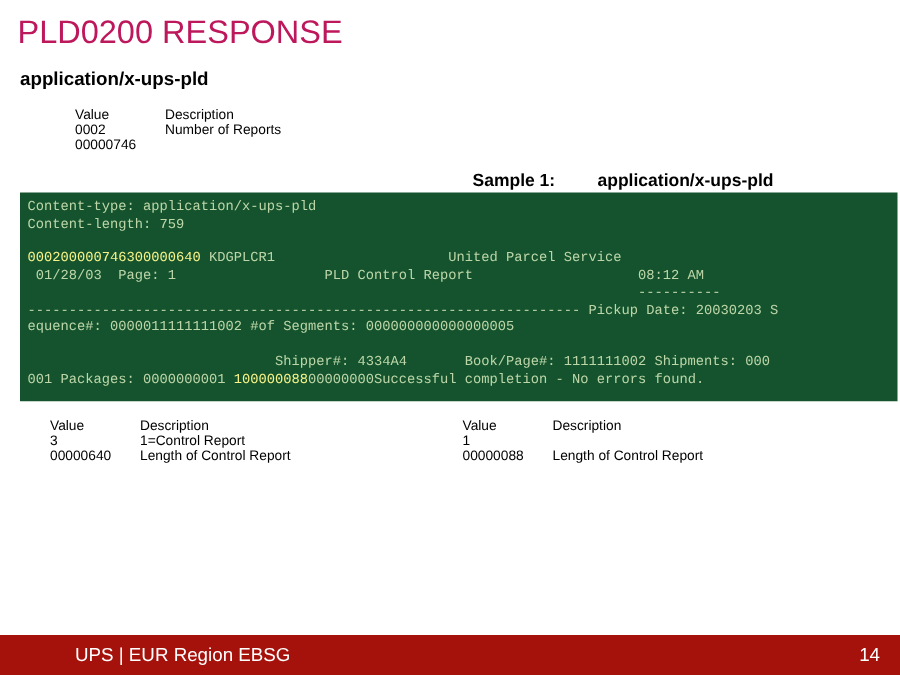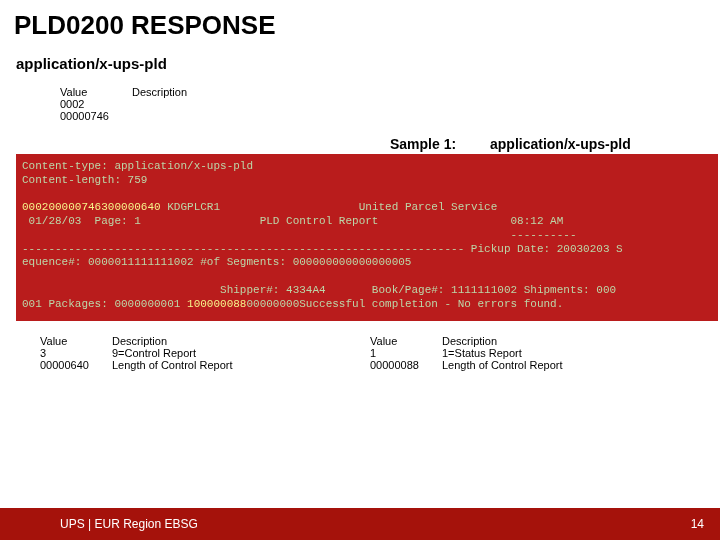--- a/index.html
+++ b/index.html
@@ -5,52 +5,52 @@
   html,body{margin:0;padding:0}
   body{
     width:720px;height:540px;
     background:#fff;
     font-family:Arial,Helvetica,sans-serif;
     position:relative;
     overflow:hidden;
   }
   .title{
     font-size:26px;
-    font-weight:bold;
-    color:#000000;
+    font-weight:normal;
+    color:#be185d;
     margin:10px 0 0 14px;
   }
   .subtitle{
     font-size:15px;
     font-weight:bold;
     color:#000;
     margin:14px 0 0 16px;
   }
   .tbl{
     margin:14px 0 0 60px;
     font-size:11px;
     color:#000;
   }
   .tbl-row{display:flex}
   .tbl-c1{width:72px}
   .tbl-c2{width:150px}
   .tbl-hdr{}
   .sample-row{
     display:flex;
-    margin:14px 0 0 12px;
+    margin:14px 0 0 0;
     font-size:14px;
     font-weight:bold;
     color:#000;
     padding-left:378px;
   }
   .sample-lbl{width:100px}
   .code{
     margin:2px 0 0 16px;
     width:702px;
-    background:#b91c1c;
+    background:#14532d;
     color:#bdd6a8;
     font-family:"Courier New",monospace;
     font-size:11px;
     line-height:1.25;
     padding:6px 4px 10px 6px;
     box-sizing:border-box;
     white-space:pre;
     overflow:hidden;
   }
   .hi{color:#f7f38a}
@@ -61,41 +61,42 @@
     color:#000;
   }
   .bt-left{width:330px}
   .bt-right{width:330px}
   .footer{
     position:absolute;
     left:0;right:0;bottom:0;
     height:32px;
     background:#a5120b;
     color:#fff;
-    font-size:12px;
+    font-size:15px;
     display:flex;
     align-items:center;
     justify-content:space-between;
     padding:0 16px 0 60px;
     box-sizing:border-box;
   }
 </style>
 </head>
 <body>
 
 <div class="title">PLD0200 RESPONSE</div>
 <div class="subtitle">application/x-ups-pld</div>
 
 <div class="tbl">
   <div class="tbl-row">
     <div class="tbl-c1 tbl-hdr">Value</div>
     <div class="tbl-c2 tbl-hdr">Description</div>
   </div>
   <div class="tbl-row">
     <div class="tbl-c1">0002</div>
+    <div class="tbl-c2">Number of Reports</div>
   </div>
   <div class="tbl-row">
     <div class="tbl-c1">00000746</div>
   </div>
 </div>
 
 <div class="sample-row">
   <div class="sample-lbl">Sample 1:</div>
   <div>application/x-ups-pld</div>
 </div>
@@ -113,35 +114,34 @@
 <span>001 Packages: 0000000001 </span><span class="hi">1</span><span class="hi">00000088</span><span>00000000Successful completion - No errors found.</span></div>
 
 <div class="bottom-tables">
   <div class="bt-left">
     <div class="tbl-row">
       <div class="tbl-c1 tbl-hdr">Value</div>
       <div class="tbl-c2 tbl-hdr">Description</div>
     </div>
     <div class="tbl-row">
       <div class="tbl-c1">3</div>
-      <div class="tbl-c2">9=Control Report</div>
+      <div class="tbl-c2">1=Control Report</div>
     </div>
     <div class="tbl-row">
       <div class="tbl-c1">00000640</div>
       <div class="tbl-c2">Length of Control Report</div>
     </div>
   </div>
   <div class="bt-right">
     <div class="tbl-row">
       <div class="tbl-c1 tbl-hdr">Value</div>
       <div class="tbl-c2 tbl-hdr">Description</div>
     </div>
     <div class="tbl-row">
       <div class="tbl-c1">1</div>
-      <div class="tbl-c2">1=Status Report</div>
     </div>
     <div class="tbl-row">
       <div class="tbl-c1">00000088</div>
       <div class="tbl-c2">Length of Control Report</div>
     </div>
   </div>
 </div>
 
 <div class="footer">
   <span>UPS | EUR Region EBSG</span>

